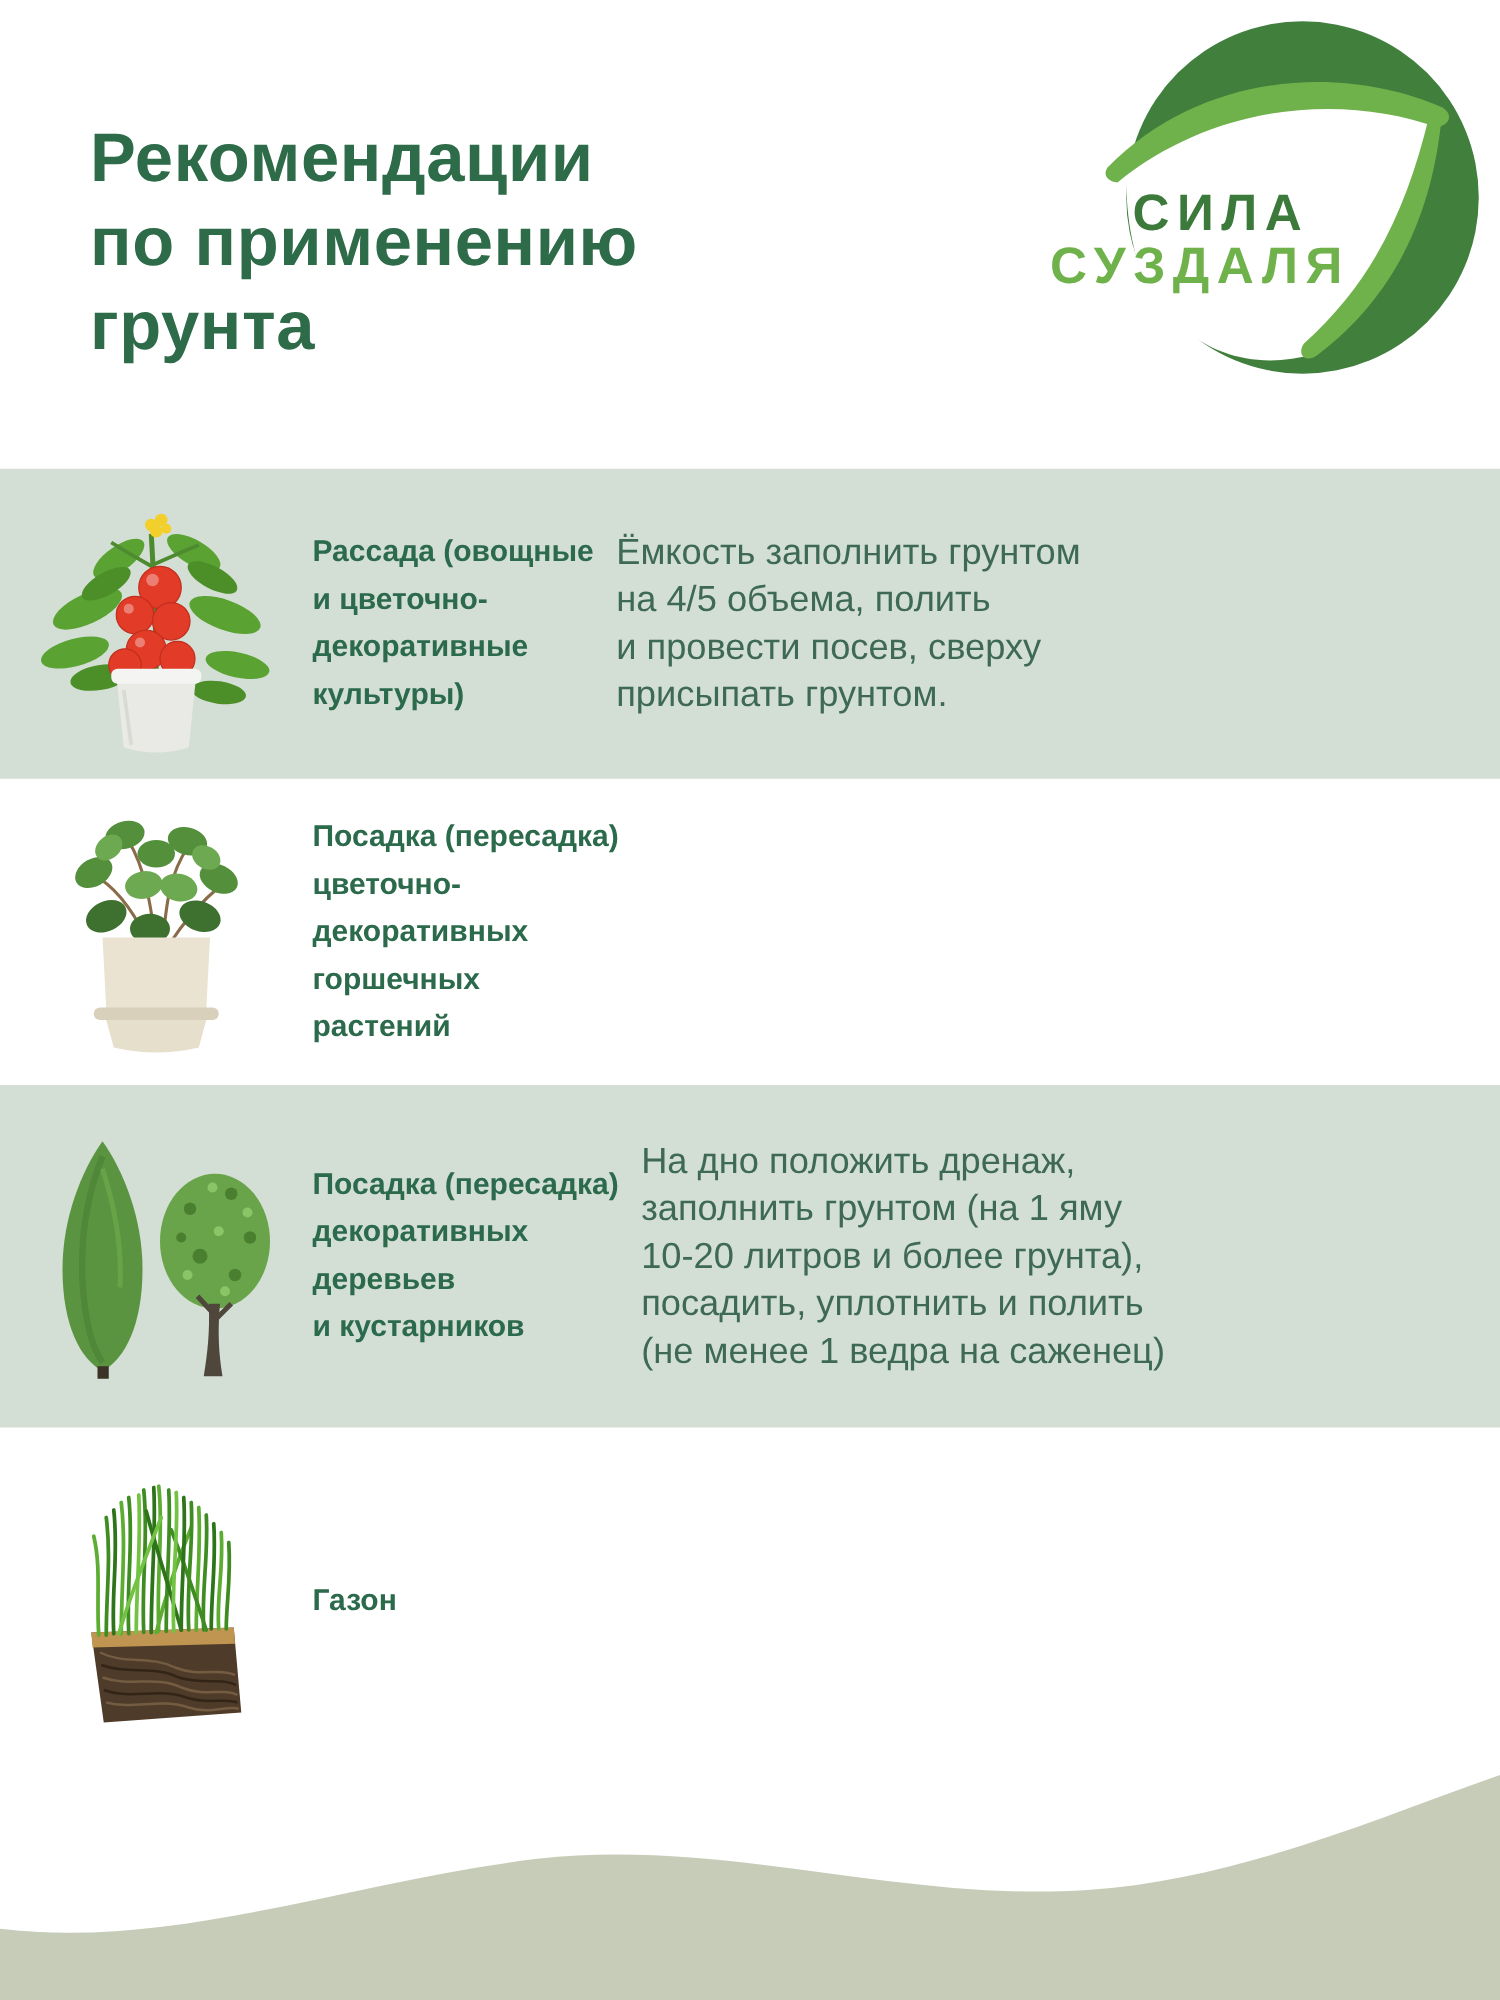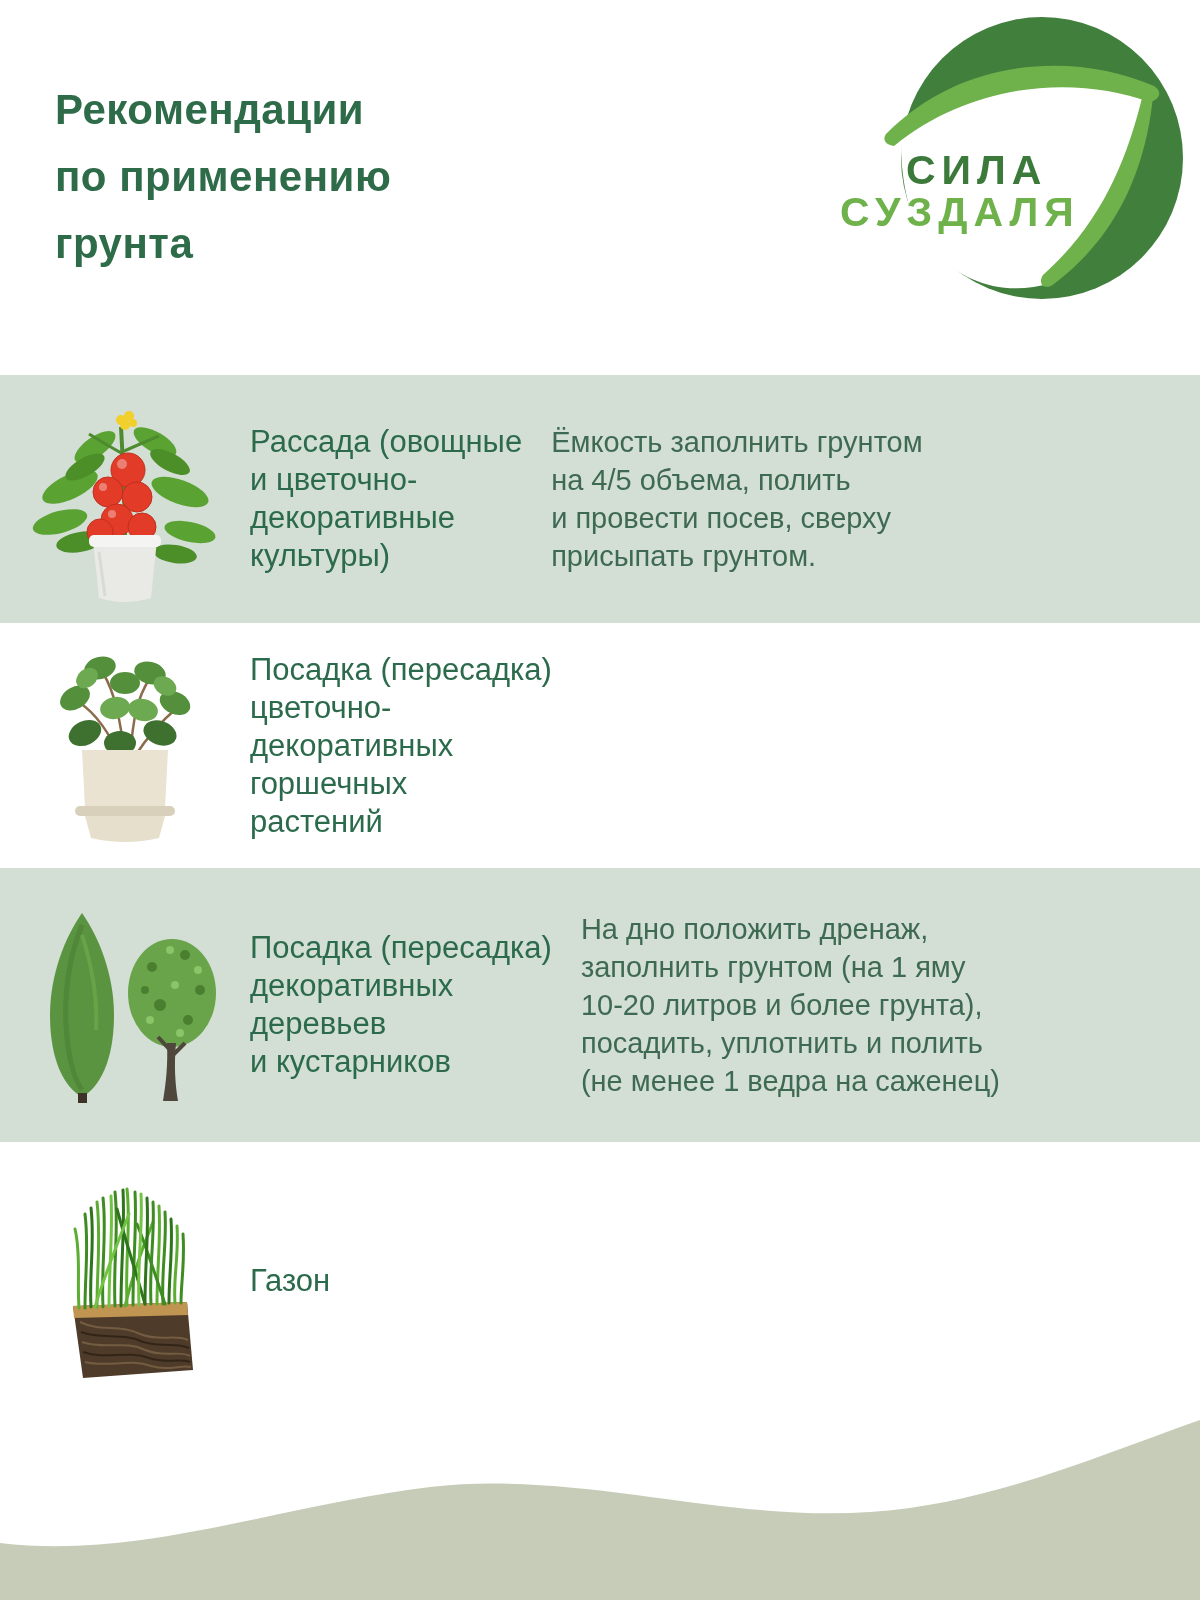--- a/index.html
+++ b/index.html
@@ -1,27 +1,27 @@
 <!DOCTYPE html>
 <html><head>
 <meta charset="utf-8">
 <style>
   html,body{margin:0;padding:0}
   body{width:1200px;height:1600px;position:relative;background:#ffffff;overflow:hidden;
        font-family:"Liberation Sans","DejaVu Sans",sans-serif}
-  .page-title{position:absolute;left:55px;top:76px;margin:0;font-size:42px;line-height:67px;
+  .page-title{position:absolute;left:55px;top:76px;margin:17px;font-size:55px;line-height:67px;
        font-weight:bold;color:#2d6b49;white-space:pre-line;letter-spacing:.5px}
   .logo{position:absolute;left:828px;top:12px;width:364px;height:292px}
   .rows{position:absolute;top:375px;left:0;width:1200px}
   .row{display:flex;align-items:center}
   .row.band{background:#d3ded4}
   .r1{height:248px}.r2{height:245px}.r3{height:274px}.r4{height:278px}
   .img-col{flex:0 0 250px;display:flex;justify-content:center;align-items:center}
-  .row-title{margin:0;font-size:31px;line-height:38px;font-weight:normal;color:#2c6a4c;white-space:pre-line}
-  .row-desc{margin:16px;flex:1;padding-left:13px;padding-right:40px;font-size:29px;line-height:38px;
+  .row-title{margin:0;font-size:24px;line-height:38px;font-weight:bold;color:#2c6a4c;white-space:pre-line}
+  .row-desc{margin:5px;flex:1;padding-left:13px;padding-right:40px;font-size:29px;line-height:38px;
        color:#3e6a53;white-space:pre-line}
   .wave{position:absolute;left:0;bottom:0;width:1200px;height:200px;display:block}
 </style>
 </head>
 <body>
 
 <h1 class="page-title">Рекомендации
 по применению
 грунта</h1>
 

